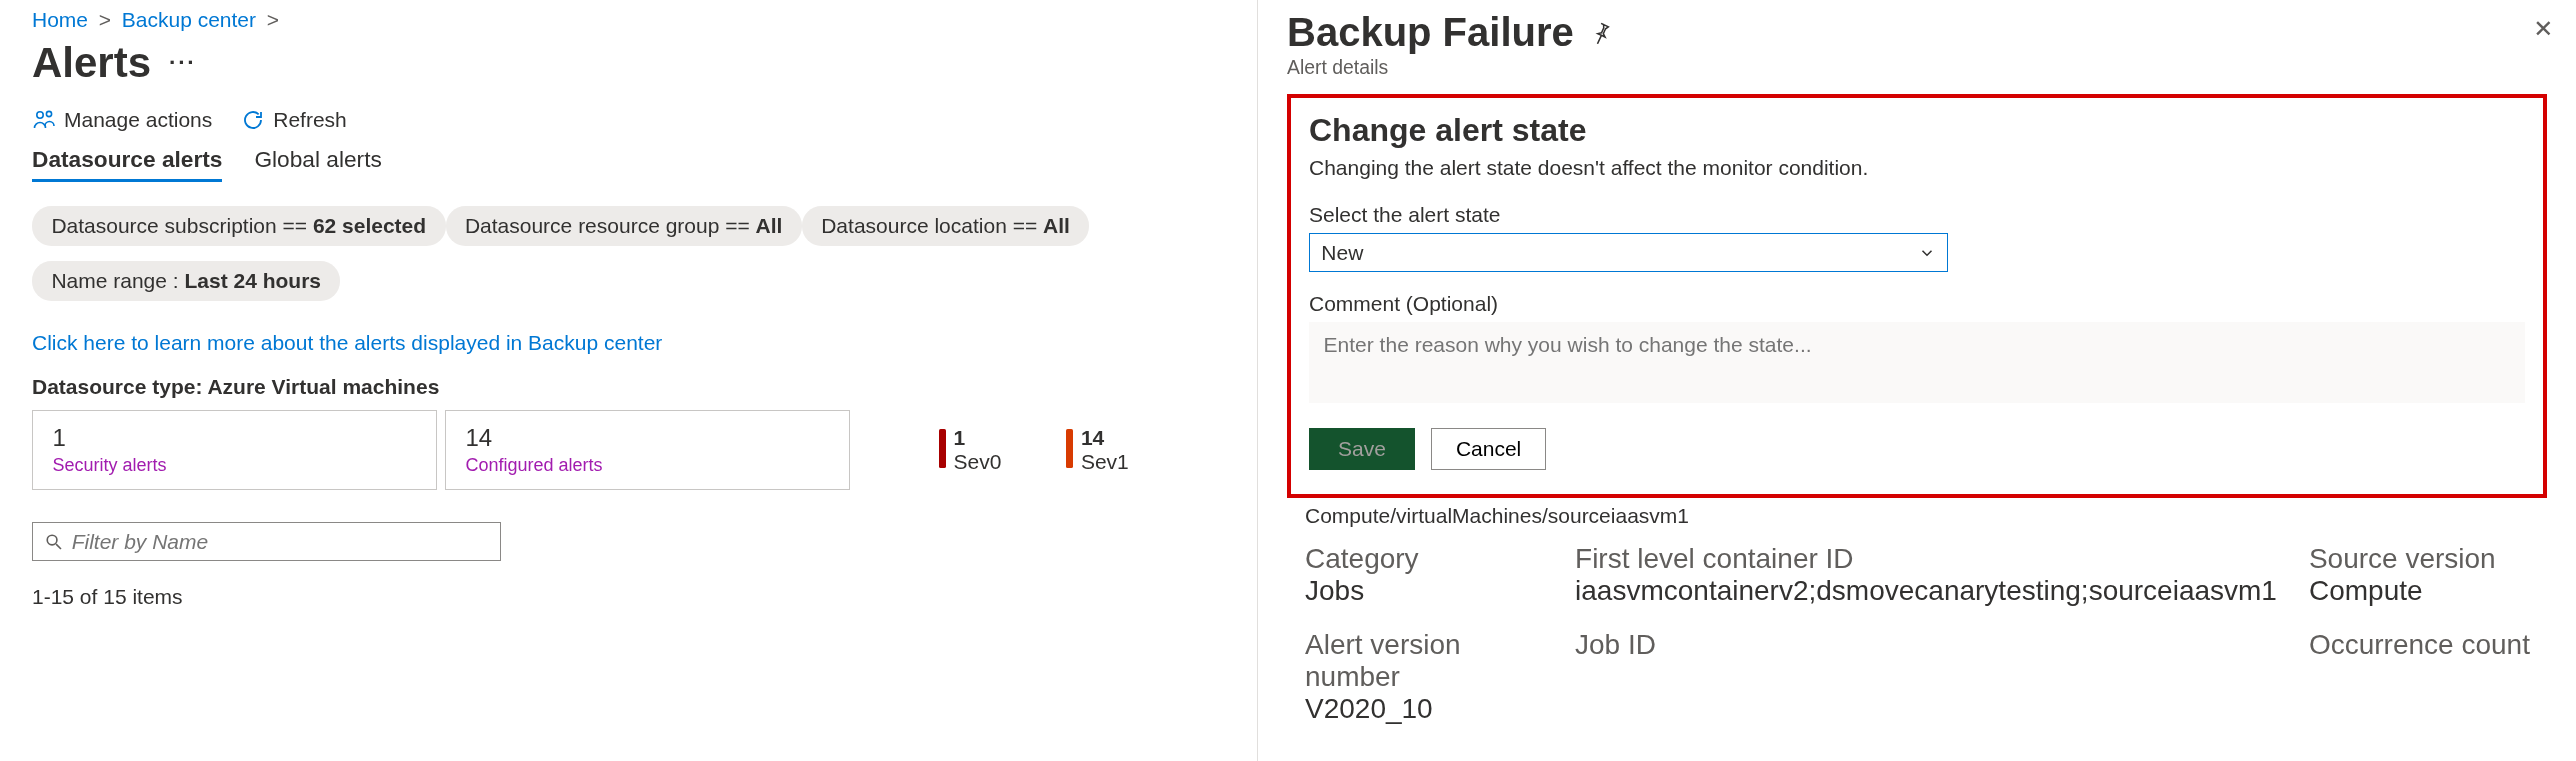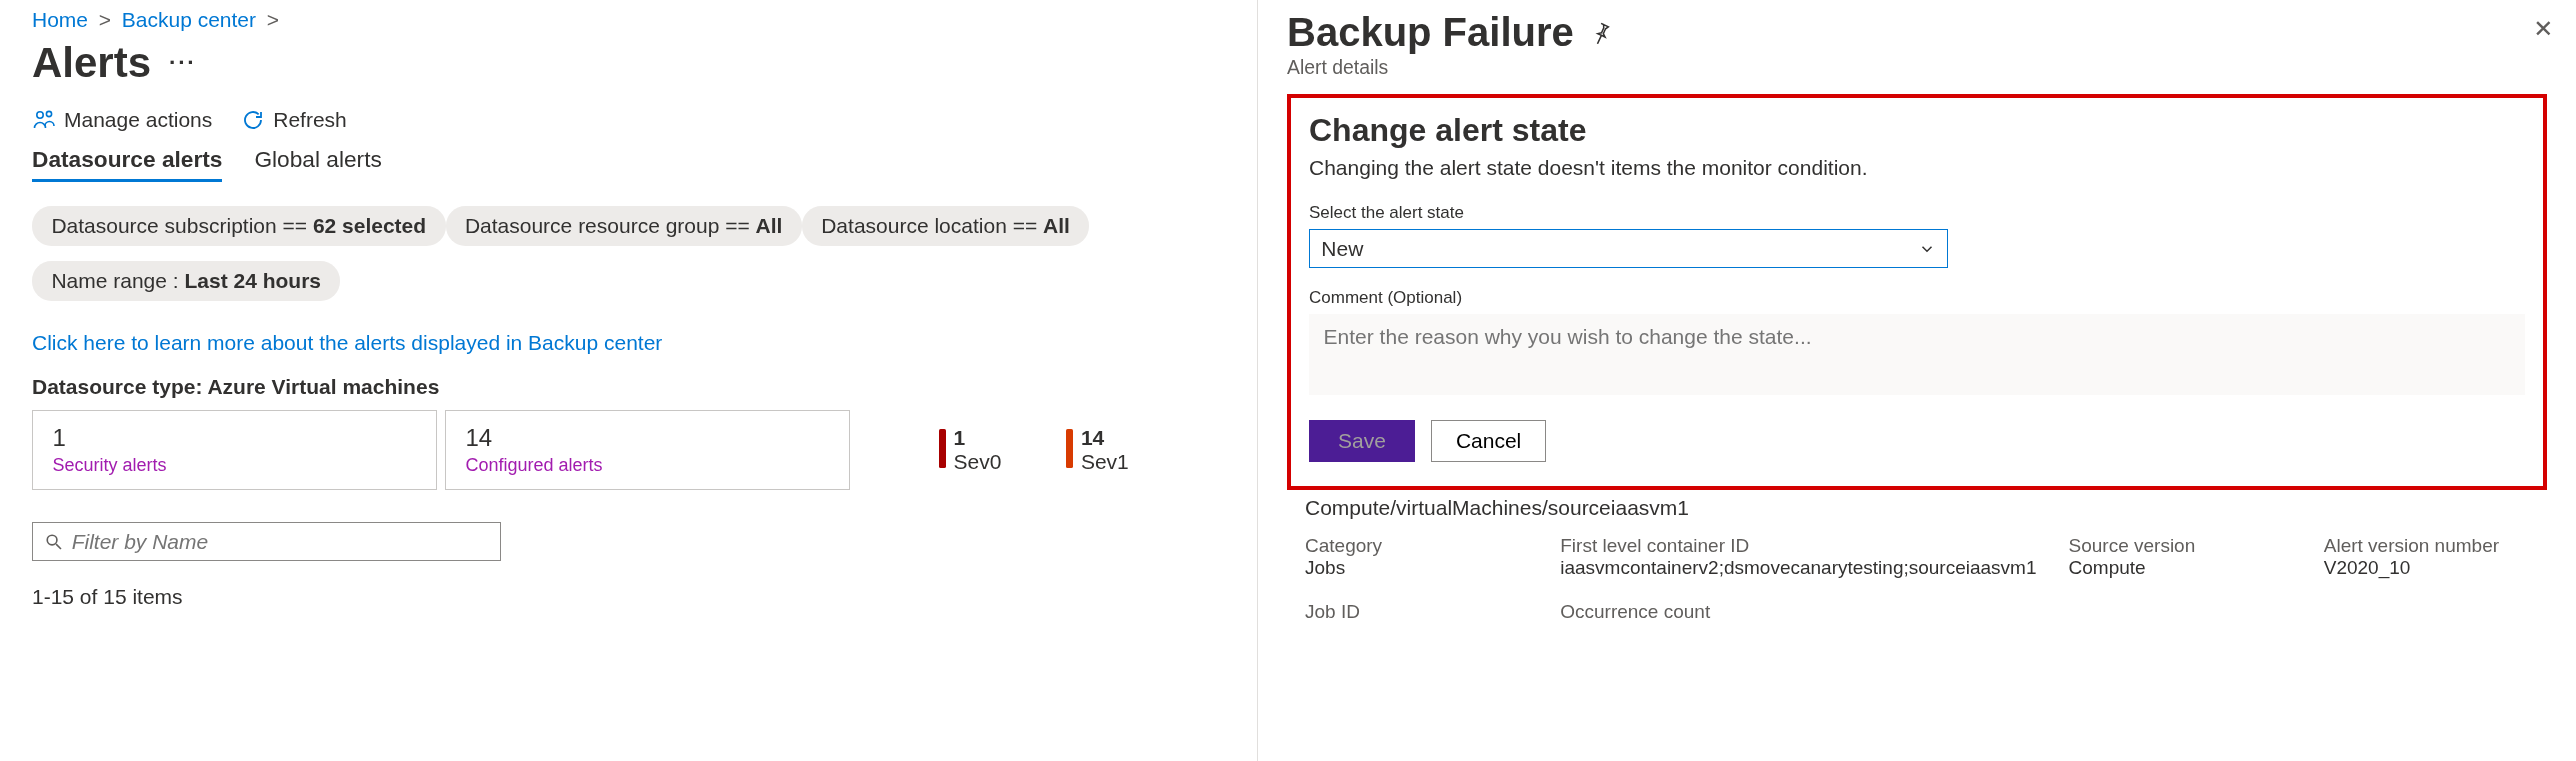--- a/index.html
+++ b/index.html
@@ -155,21 +155,21 @@
   }
   .panel-body { flex: 1; padding: 0 29px 16px 29px; }
   .redbox {
     border: 4.9px solid #d40000;
     padding: 14.6px 18px 24px 18px;
     margin-bottom: 6.5px;
     background: #fff;
   }
   .redbox h2 { font-size: 32px; font-weight: 600; margin-bottom: 6.5px; }
   .redbox .desc { font-size: 21px; margin-bottom: 22.7px; }
-  .form-label { font-size: 17px; margin-bottom: 6.5px; display: block; }
+  .form-label { font-size: 21px; margin-bottom: 6.5px; display: block; }
   .select {
     border: 1.6px solid #0078d4;
     width: 639px;
     padding: 6.5px 11.3px;
     font-size: 21px;
     display: flex;
     justify-content: space-between;
     align-items: center;
     cursor: pointer;
     margin-bottom: 19.4px;
@@ -183,45 +183,45 @@
     font-size: 21px;
     color: #605e5c;
     font-style: normal;
     height: 81px;
     resize: none;
     outline: none;
     font-family: inherit;
   }
   .btn-row { display: flex; gap: 16px; margin-top: 22.7px; }
   .btn-save {
-    background: #4c1d95;
+    background: #14532d;
     color: #a19f9d;
     border: none;
     padding: 8px 29px;
     font-size: 21px;
     cursor: default;
   }
   .btn-cancel {
     background: #fff;
     border: 0.8px solid #8a8886;
     padding: 8px 24px;
     font-size: 21px;
     cursor: pointer;
   }
   .partial {
     font-size: 21px;
     color: #323130;
     margin: 1.6px 0 14.6px 18px;
   }
   .detail-grid {
     display: grid;
-    grid-template-columns: 1fr 1fr 1fr 1fr;
+    grid-template-columns: 1fr 1fr 1fr;
     gap: 6.5px 32px;
     padding-left: 18px;
-    font-size: 19px;
+    font-size: 28px;
   }
   .detail-lbl { color: #605e5c; }
   .detail-val { color: #323130; margin-bottom: 16px; }
 </style>
 </head>
 <body>
 
 <div class="main">
 
   <div class="breadcrumb">
@@ -328,21 +328,21 @@
       </svg>
     </div>
     <div class="panel-sub">Alert details</div>
     <div class="close-x">✕</div>
   </div>
 
   <div class="panel-body">
 
     <div class="redbox">
       <h2>Change alert state</h2>
-      <div class="desc">Changing the alert state doesn't items the monitor condition.</div>
+      <div class="desc">Changing the alert state doesn't affect the monitor condition.</div>
 
       <label class="form-label">Select the alert state</label>
       <div class="select">
         <span>New</span>
         <svg width="18" height="18" viewBox="0 0 24 24" fill="none" stroke="#323130" stroke-width="2">
             <polyline points="6 9 12 15 18 9"></polyline>
           </svg>
       </div>
 
       <label class="form-label">Comment (Optional)</label>

